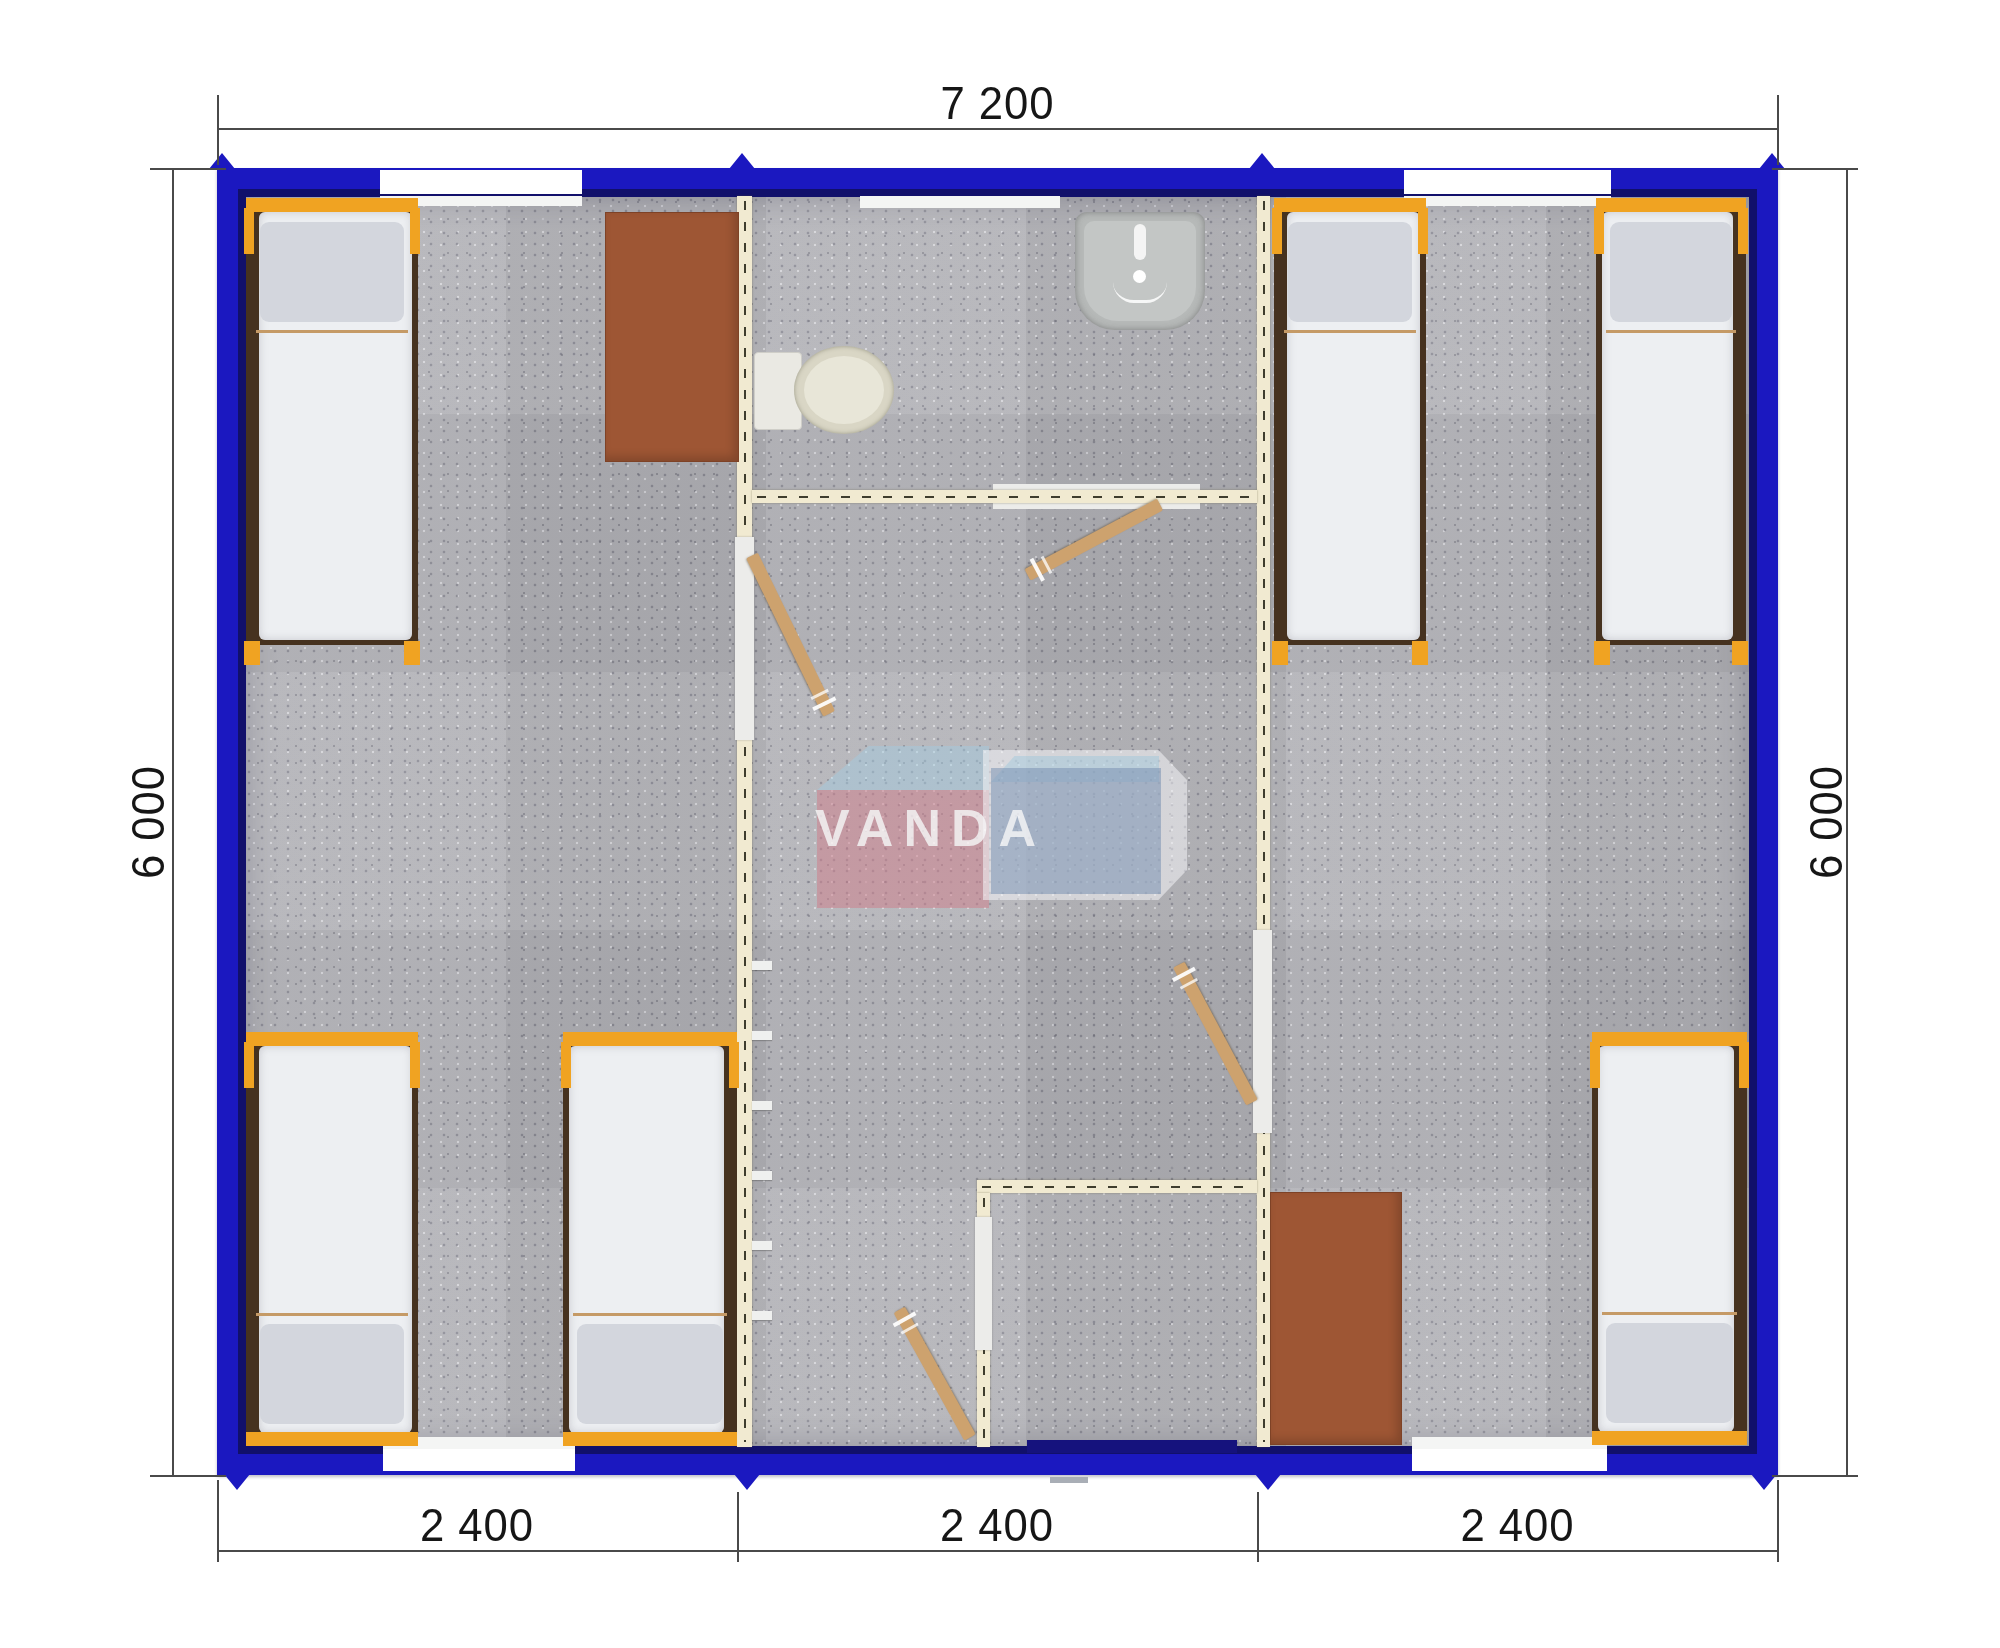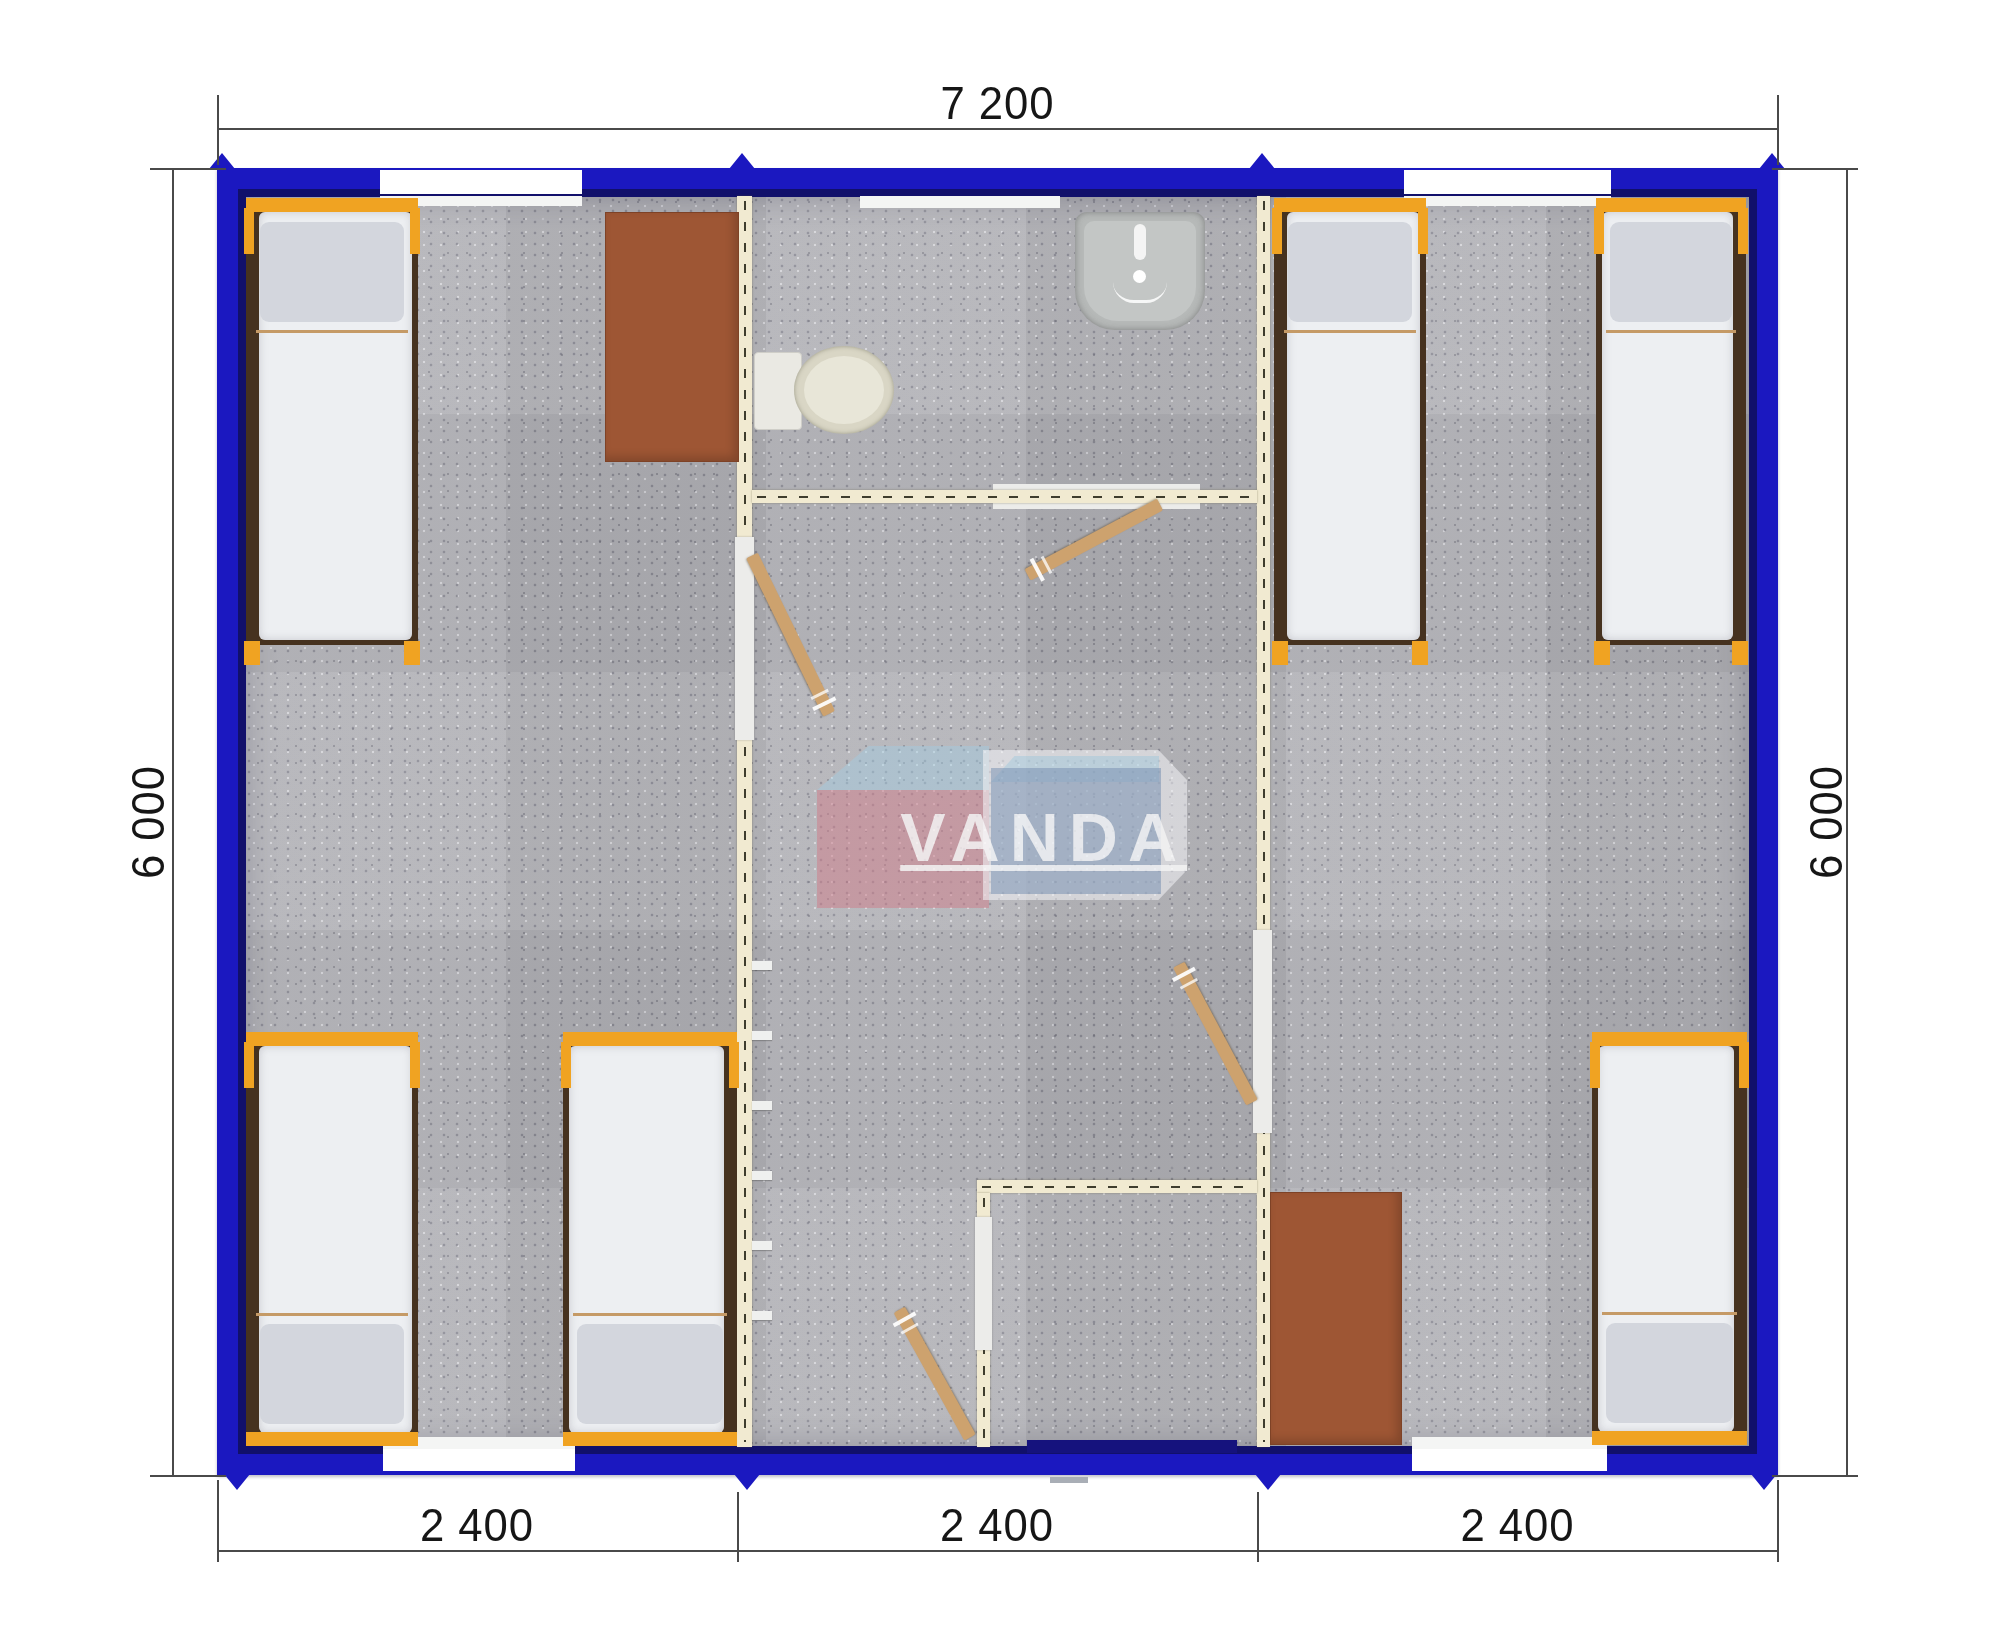--- a/index.html
+++ b/index.html
@@ -86,22 +86,22 @@
   .logo{position:absolute;left:815px;top:740px;width:372px;height:175px;z-index:8;opacity:.85;}
   .logo .lp{position:absolute;}
   .logo .pink-top{left:2px;top:6px;width:172px;height:44px;background:var(--logo-lightblue,rgba(160,205,227,.5));
         clip-path:polygon(30% 0,100% 0,100% 100%,0 100%);}
   .logo .pink-box{left:2px;top:50px;width:172px;height:118px;background:var(--logo-pink,rgba(206,124,137,.6));}
   .logo .white-wrap{left:168px;top:10px;width:204px;height:150px;background:var(--logo-white,rgba(248,249,252,.6));
         clip-path:polygon(0 0,86% 0,100% 20%,100% 80%,86% 100%,0 100%);}
   .logo .blue-top{left:176px;top:16px;width:168px;height:26px;background:var(--logo-lightblue,rgba(160,205,227,.5));
         clip-path:polygon(14% 0,100% 0,100% 100%,0 100%);}
   .logo .blue-box{left:176px;top:28px;width:170px;height:126px;background:var(--logo-blue,rgba(124,150,184,.62));}
-  .logo-text{position:absolute;left:0;right:0;top:58px;text-align:right;
-        font-size:68px;font-weight:700;letter-spacing:10px;color:rgba(255,255,255,.84);text-decoration:underline;}
+  .logo-text{position:absolute;left:0;right:0;top:58px;text-align:left;
+        font-size:52px;font-weight:700;letter-spacing:10px;color:rgba(255,255,255,.84);}
 </style>
 </head>
 <body>
 
 <div class="canvas">
 
   <div class="dim-label horiz" style="left:217px;top:76px;width:1561px;">7 200</div>
   <div class="dim-label vert" style="left:148px;top:822px;">6 000</div>
   <div class="dim-label vert" style="left:1826px;top:822px;">6 000</div>
   <div class="dim-label horiz" style="left:217px;top:1498px;width:520px;">2 400</div>

